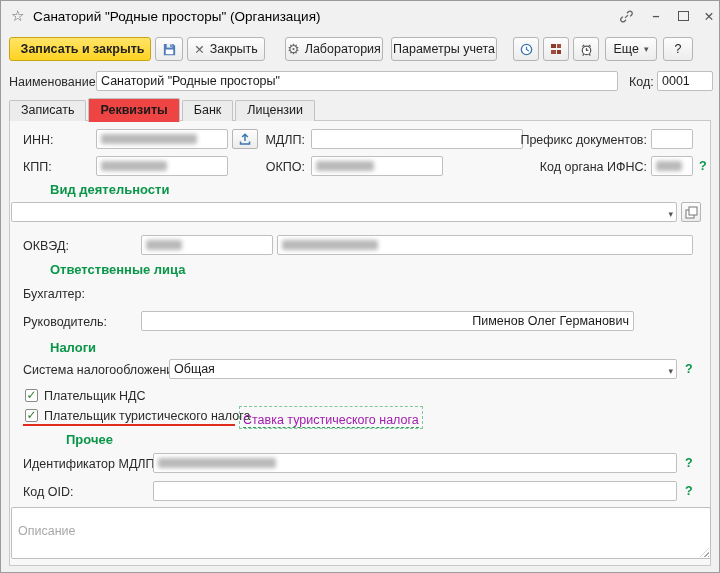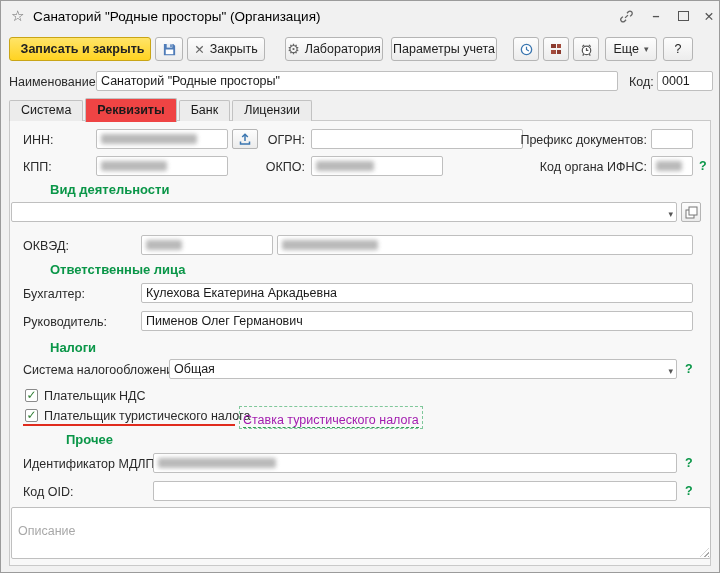--- a/index.html
+++ b/index.html
@@ -130,40 +130,40 @@
   <div class="btn" style="left:662px;width:26px;">
     <span>?</span>
   </div>
 
   <div class="label" style="left:8px;top:73px;">Наименование:</div>
   <input class="input" style="left: 95px; top: 70px; width: 522px;" value="Санаторий &quot;Родные просторы&quot;">
   <div class="label" style="left:628px;top:73px;">Код:</div>
   <input class="input" style="left: 656px; top: 70px; width: 56px;" value="0001">
 
   <div class="tabs">
-    <div class="tab">Система</div>
+    <div class="tab">Записать</div>
     <div class="tab active">Реквизиты</div>
     <div class="tab">Банк</div>
     <div class="tab">Лицензии</div>
   </div>
 
   <div class="panel"></div>
 
   <div class="label z" style="left:22px;top:131px;">ИНН:</div>
   <div class="input z" style="left:95px;top:128px;width:132px;">
       <span class="redacted" style="width:96px;"></span>
     </div>
   <div class="smallbtn z" style="left:231px;top:128px;width:26px;">
     <svg width="14" height="14" viewBox="0 0 14 14" fill="none" stroke="#3a76b0" stroke-width="1.5">
       <path d="M7 9 V2.5"></path>
       <path d="M4.2 5 L7 2.2 L9.8 5"></path>
       <path d="M2.5 9.5 v2.5 h9 v-2.5"></path>
     </svg>
   </div>
-  <div class="label r z" style="left:246px;top:131px;width:58px;">ОГРН:</div>
+  <div class="label r z" style="left:246px;top:131px;width:58px;">МДЛП:</div>
   <input class="input z" style="left: 310px; top: 128px; width: 212px;">
   <div class="label r z" style="left:512px;top:131px;width:134px;">Префикс документов:</div>
   <input class="input z" style="left: 650px; top: 128px; width: 42px;">
 
   <div class="label z" style="left:22px;top:158px;">КПП:</div>
   <div class="input z" style="left:95px;top:155px;width:132px;">
       <span class="redacted" style="width:66px;"></span>
     </div>
   <div class="label r z" style="left:246px;top:158px;width:58px;">ОКПО:</div>
   <div class="input z" style="left:310px;top:155px;width:132px;">
@@ -189,23 +189,22 @@
   <div class="label z" style="left:22px;top:237px;">ОКВЭД:</div>
   <div class="input z" style="left:140px;top:234px;width:132px;">
       <span class="redacted" style="width:36px;"></span>
     </div>
   <div class="input z" style="left:276px;top:234px;width:416px;">
       <span class="redacted" style="width:96px;"></span>
     </div>
 
   <div class="section z" style="left:12px;top:261px;">Ответственные лица</div>
   <div class="label z" style="left:22px;top:285px;">Бухгалтер:</div>
-  <input class="input z" style="left: 140px; top: 282px; width: 552px;" value="Кулехова Екатерина Аркадьевна">
   <div class="label z" style="left:22px;top:313px;">Руководитель:</div>
-  <input class="input z" style="left: 140px; top: 310px; width: 552px;" value="Пименов Олег Германович">
+  <input class="input z" style="left: 140px; top: 310px; width: 493px; text-align: right;" value="Пименов Олег Германович">
 
   <div class="section z" style="left:12px;top:339px;">Налоги</div>
   <div class="label z" style="left:22px;top:361px;">Система налогообложения:</div>
   <div class="input combo z" style="left:168px;top:358px;width:508px;">
     <span>Общая</span>
     <span class="combo-arrow">▾</span>
   </div>
   <div class="help z" style="left:684px;top:361px;">?</div>
 
   <div class="checkbox z" style="left:24px;top:388px;">

